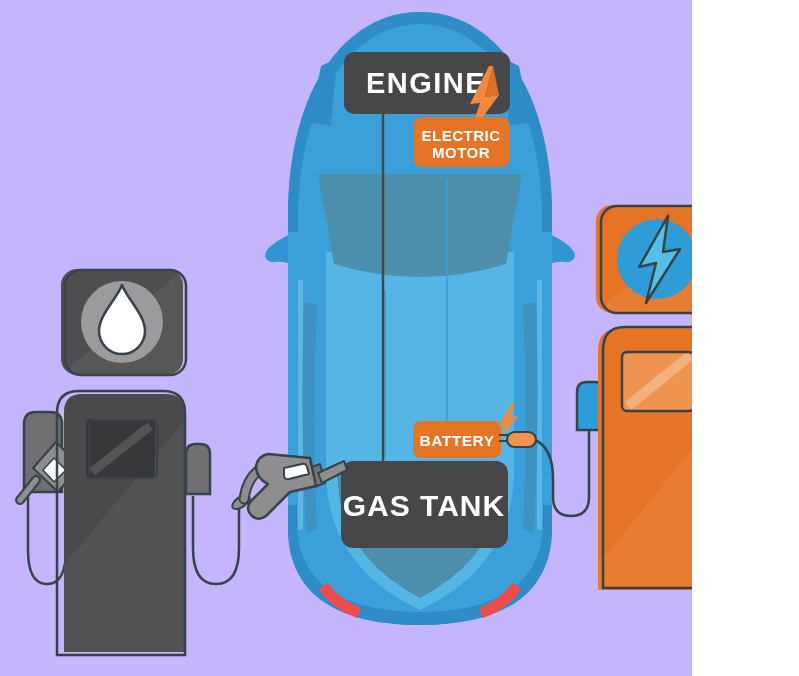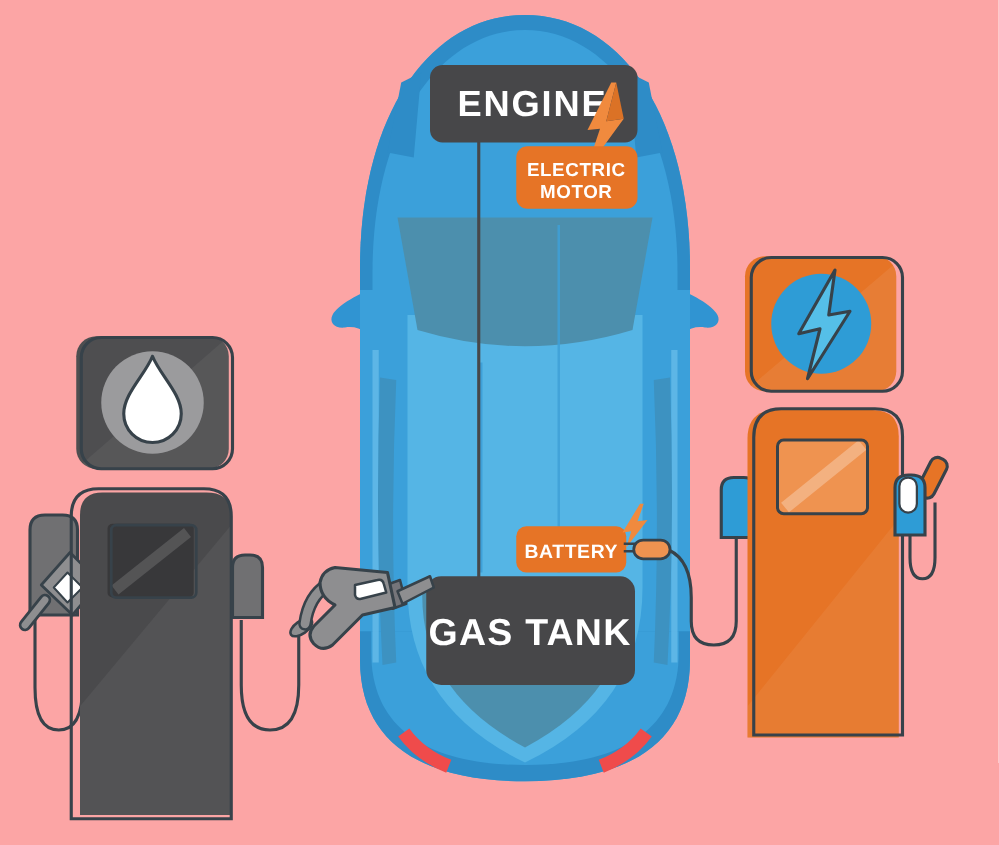--- a/index.html
+++ b/index.html
@@ -1,16 +1,16 @@
 <!DOCTYPE html>
 <html style="--outline: #37424A; --car_blue: #3BA0DA; --car_blue_dark: #2E8CC7; --car_roof: #55B5E5; --glass: #4C8FAD; --window_strip: #3D92C1; --mirror_blue: #3094D2; --seam_blue: #3FA0D8; --edge_light: #66BCE8; --label_dark: #474749; --pump_gray: #4A4A4C; --holster_gray: #707072; --sign_gray: #4E4E50; --sign_circle_gray: #9B9B9D; --screen_dark: #38383A; --nozzle_gray: #8E8E90; --collar_gray: #75757A; --orange: #E67426; --orange_light: #EF9350; --accent_blue: #2E9CD6; --bolt_blue: #55BFE8; --bolt_orange: #F08A3E; --bolt_orange_dark: #DB7226; --taillight_red: #EF4B4B; --white: #FFFFFF;"><head>
 <meta charset="utf-8">
 <style>
   html,body{margin:0;padding:0;background:#ffffff;}
-  .canvas{width:799px;height:676px;position:relative;background:#fca5a5;overflow:hidden;}
+  .canvas{width:692px;height:676px;position:relative;background:#c4b5fd;overflow:hidden;}
   .lbl{font-family:"Liberation Sans", sans-serif;font-weight:bold;fill:#ffffff;text-anchor:middle;}
   svg{display:block;}
 </style>
 </head>
 <body>
 
 <div class="canvas">
 <svg width="799" height="676" viewBox="0 0 799 676">
   <defs>
     <clipPath id="clip-sign-left">

